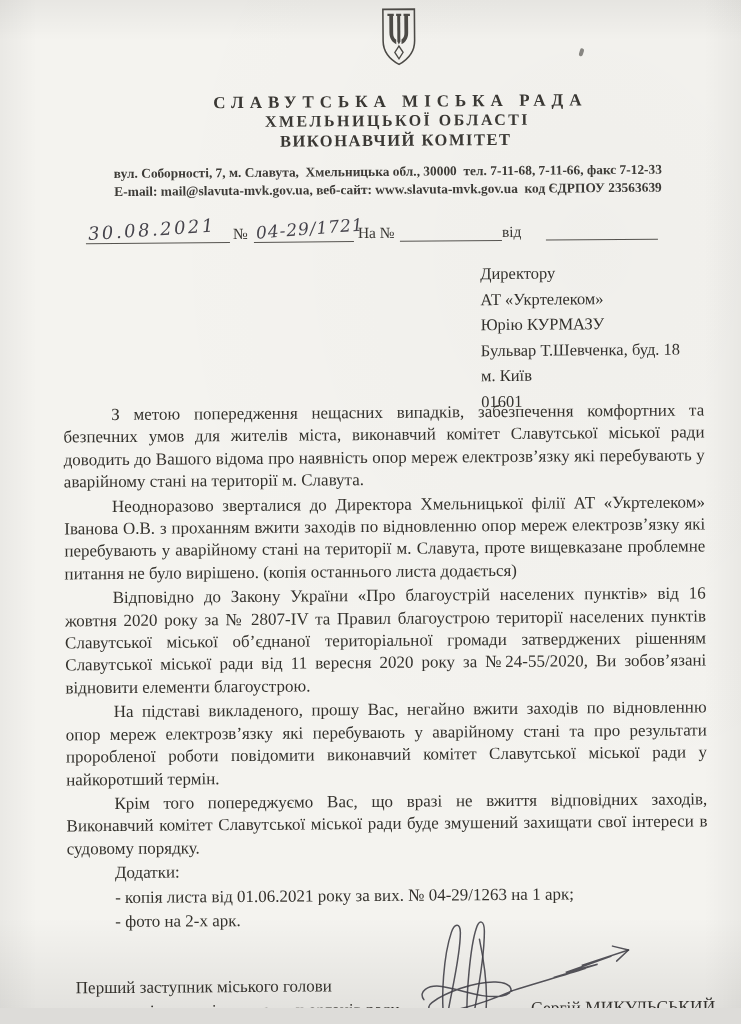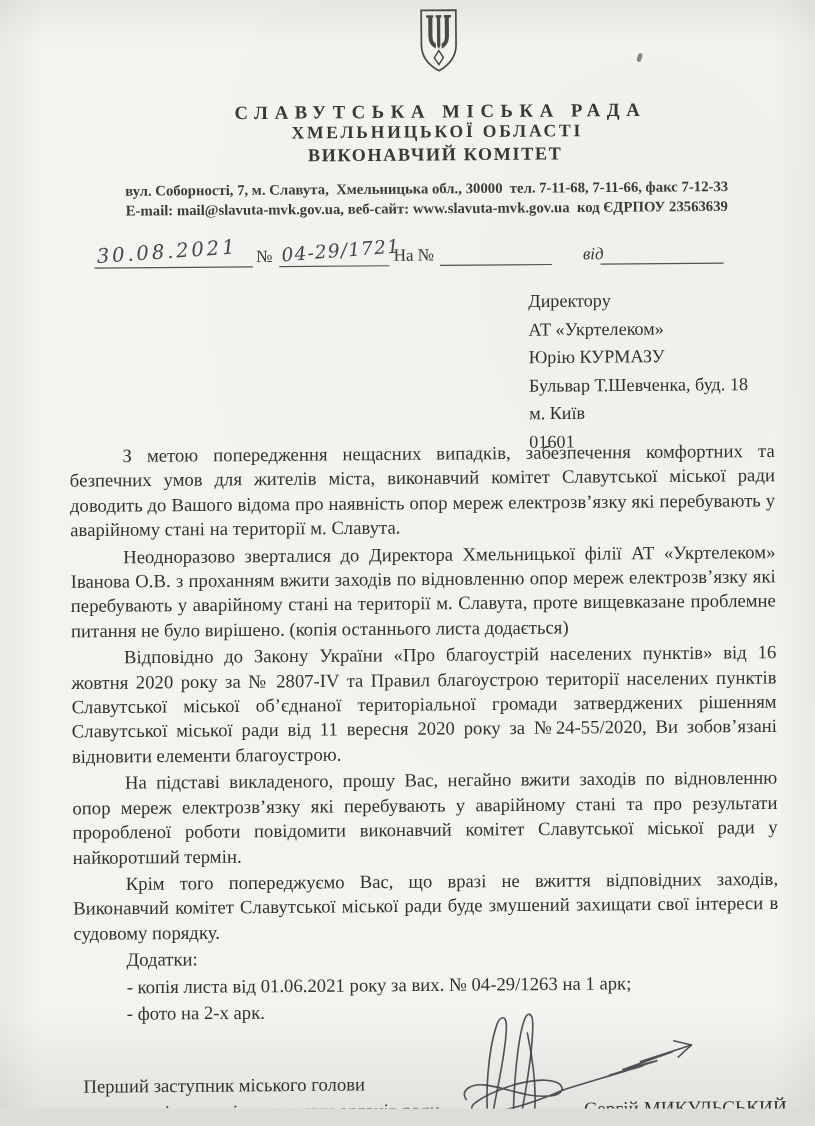--- a/index.html
+++ b/index.html
@@ -31,21 +31,21 @@
 
   .refrow{position:absolute;left:0;top:218px;width:741px;height:26px;font-size:15.5px;}
   .refrow .lbl{position:absolute;bottom:2px;color:#3a3834;}
   .u{position:absolute;bottom:2px;border-bottom:1.3px solid #55534f;height:22px;}
   .date-u{left:88px;width:144px;}
   .num-u{left:256px;width:100px;}
   .blank1-u{left:402px;width:102px;}
   .blank2-u{left:548px;width:112px;}
   .no-lbl{left:235px;}
   .nano-lbl{left:360px;}
-  .vid-lbl{left:532px;font-style:italic;}
+  .vid-lbl{left:504px;}
   .hand{font-family:"DejaVu Serif", serif;font-style:italic;color:#46444c;}
   .hand.date{position:absolute;left:2px;bottom:3px;font-size:18px;letter-spacing:2.5px;
         transform:rotate(-3.5deg);white-space:nowrap;}
   .hand.num{position:absolute;left:2px;bottom:3px;font-size:17px;letter-spacing:1px;
         transform:rotate(-4deg);white-space:nowrap;}
 
   .addressee{position:absolute;left:482px;top:262px;font-size:16.5px;line-height:25.5px;color:#33312d;}
 
   .body{position:absolute;left:64px;top:402px;width:641px;font-size:17px;line-height:22.4px;color:#34322d;}
   .body p{margin:0 0 2px 0;text-align:justify;text-indent:48px;}

